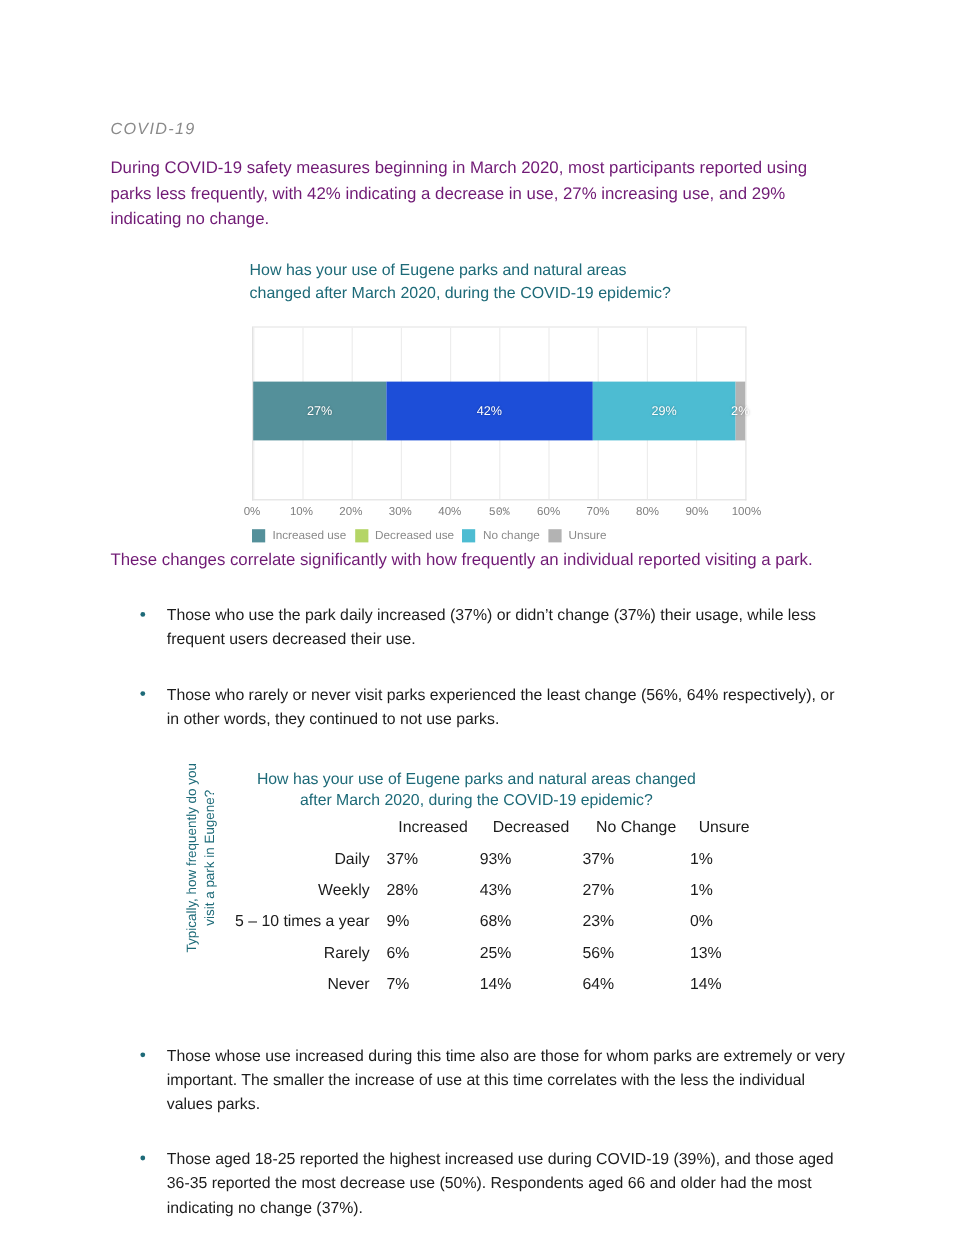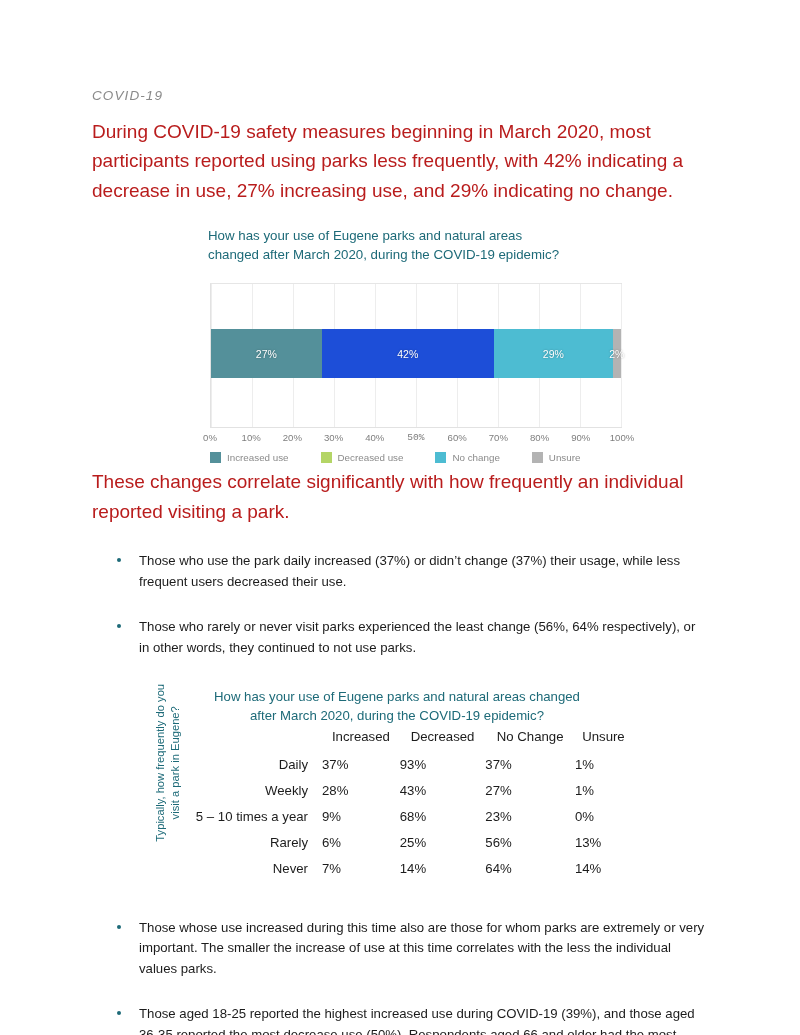--- a/index.html
+++ b/index.html
@@ -10,21 +10,21 @@
   body {
     width: 800px;
     height: 1035px;
     position: relative;
     font-family: "Liberation Sans", sans-serif;
     color: #1a1a1a;
     overflow: hidden;
   }
   .page {
     position: absolute;
-    left: 0; top: 0;
+    left: 0; top: 12px;
     width: 800px;
     height: 862px;
     background: #fff;
   }
   .content {
     position: absolute;
     left: 92px;
     top: 88px;
     width: 616px;
   }
@@ -32,24 +32,24 @@
   
   .section-heading {
     font-size: 13.5px;
     font-style: italic;
     letter-spacing: 1.1px;
     color: #8a8a8a;
     margin: 0 0 14px 0;
     font-weight: 400;
   }
   p.body {
-    font-size: 19px;
+    font-size: 14px;
     line-height: 1.55;
     margin: 0;
-    color: #b91c1c;
+    color: #701a75;
   }
 
   
   ul.bullets {
     list-style: none;
     margin: 13px 0 0 0;
     padding: 0;
   }
   ul.bullets li {
     position: relative;
@@ -144,21 +144,21 @@
     color: #7e7e7e;
     transform: translateX(-50%);
     white-space: nowrap;
   }
   .legend {
     position: absolute;
     left: 118px;
     top: 225px;
     display: flex;
     align-items: center;
-    gap: 32px;
+    gap: 7px;
   }
   .legend-item {
     display: flex;
     align-items: center;
     gap: 6px;
   }
   .legend-swatch {
     width: 11px;
     height: 11px;
     display: inline-block;

